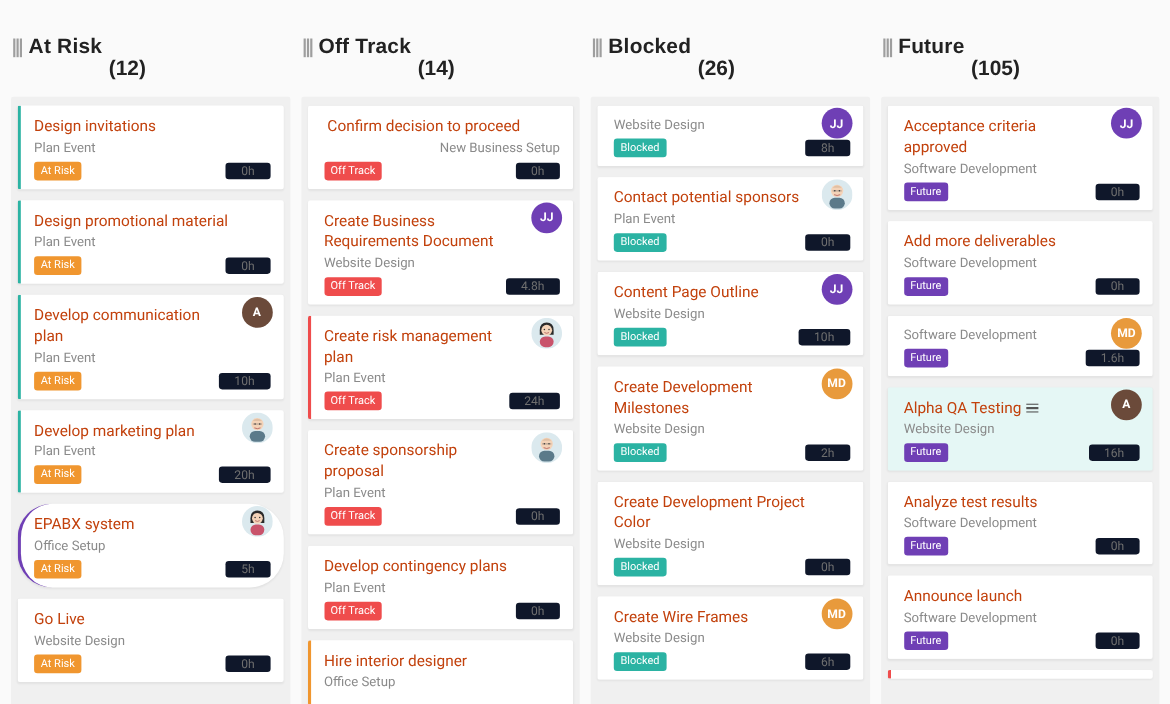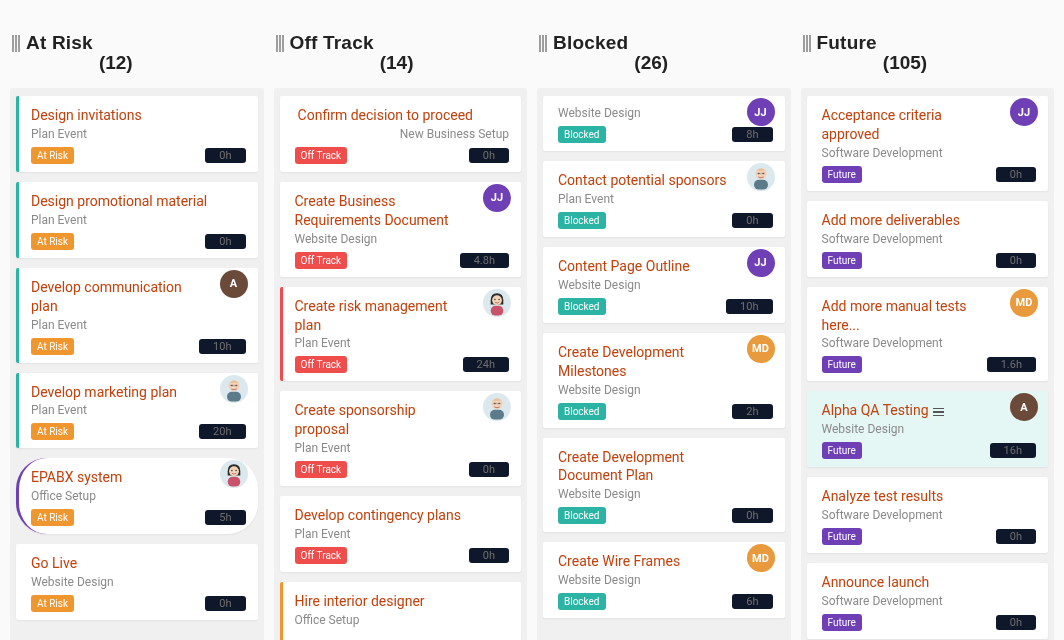--- a/index.html
+++ b/index.html
@@ -305,21 +305,21 @@
         <div class="card" style="border-left-color: transparent;">
           <div class="avatar" style="background: rgb(232, 154, 60);">MD</div>
           <div class="card-title">Create Development Milestones</div>
           <div class="card-subtitle">Website Design</div>
           <div class="card-row">
             <span class="tag" style="background: rgb(43, 179, 163);">Blocked</span>
             <span class="hours">2h</span>
           </div>
         </div>
         <div class="card" style="border-left-color: transparent;">
-          <div class="card-title">Create Development Document Plan</div>
+          <div class="card-title">Create Development Project Color</div>
           <div class="card-subtitle">Website Design</div>
           <div class="card-row">
             <span class="tag" style="background: rgb(43, 179, 163);">Blocked</span>
             <span class="hours">0h</span>
           </div>
         </div>
         <div class="card" style="border-left-color: transparent;">
           <div class="avatar" style="background: rgb(232, 154, 60);">MD</div>
           <div class="card-title">Create Wire Frames</div>
           <div class="card-subtitle">Website Design</div>
@@ -353,21 +353,20 @@
         <div class="card" style="border-left-color: transparent;">
           <div class="card-title">Add more deliverables</div>
           <div class="card-subtitle">Software Development</div>
           <div class="card-row">
             <span class="tag" style="background: rgb(111, 63, 181);">Future</span>
             <span class="hours">0h</span>
           </div>
         </div>
         <div class="card" style="border-left-color: transparent;">
           <div class="avatar" style="background: rgb(232, 154, 60);">MD</div>
-          <div class="card-title">Add more manual tests here...</div>
           <div class="card-subtitle">Software Development</div>
           <div class="card-row">
             <span class="tag" style="background: rgb(111, 63, 181);">Future</span>
             <span class="hours">1.6h</span>
           </div>
         </div>
         <div class="card selected" style="border-left-color: transparent;">
           <div class="avatar" style="background: rgb(107, 74, 58);">A</div>
           <div class="card-title">Alpha QA Testing<span class="mini-menu">
               <span></span>

